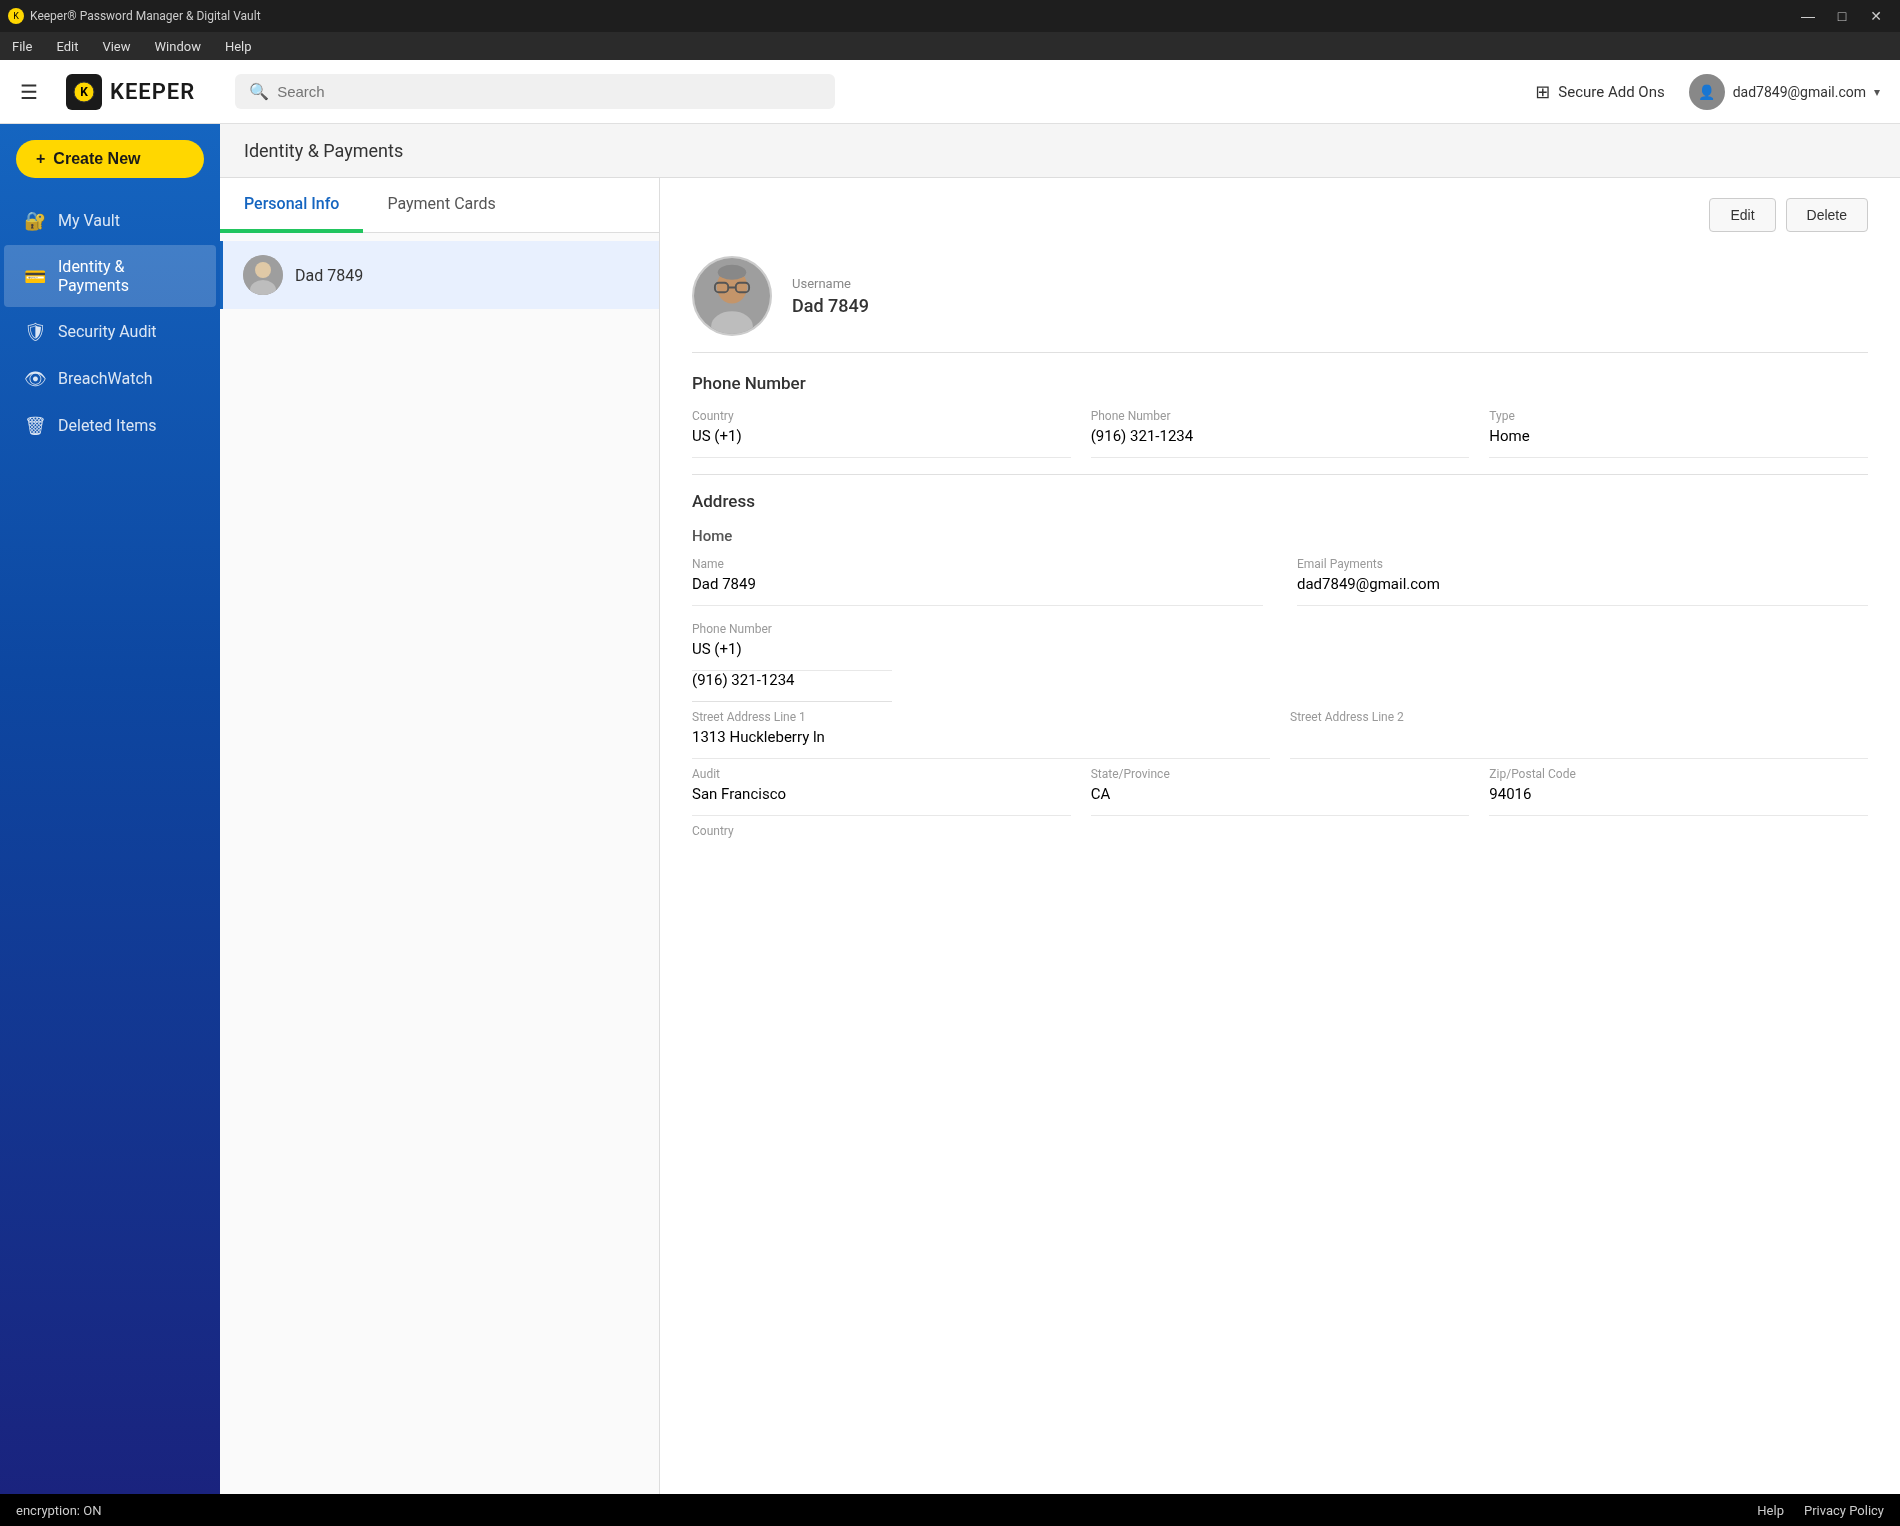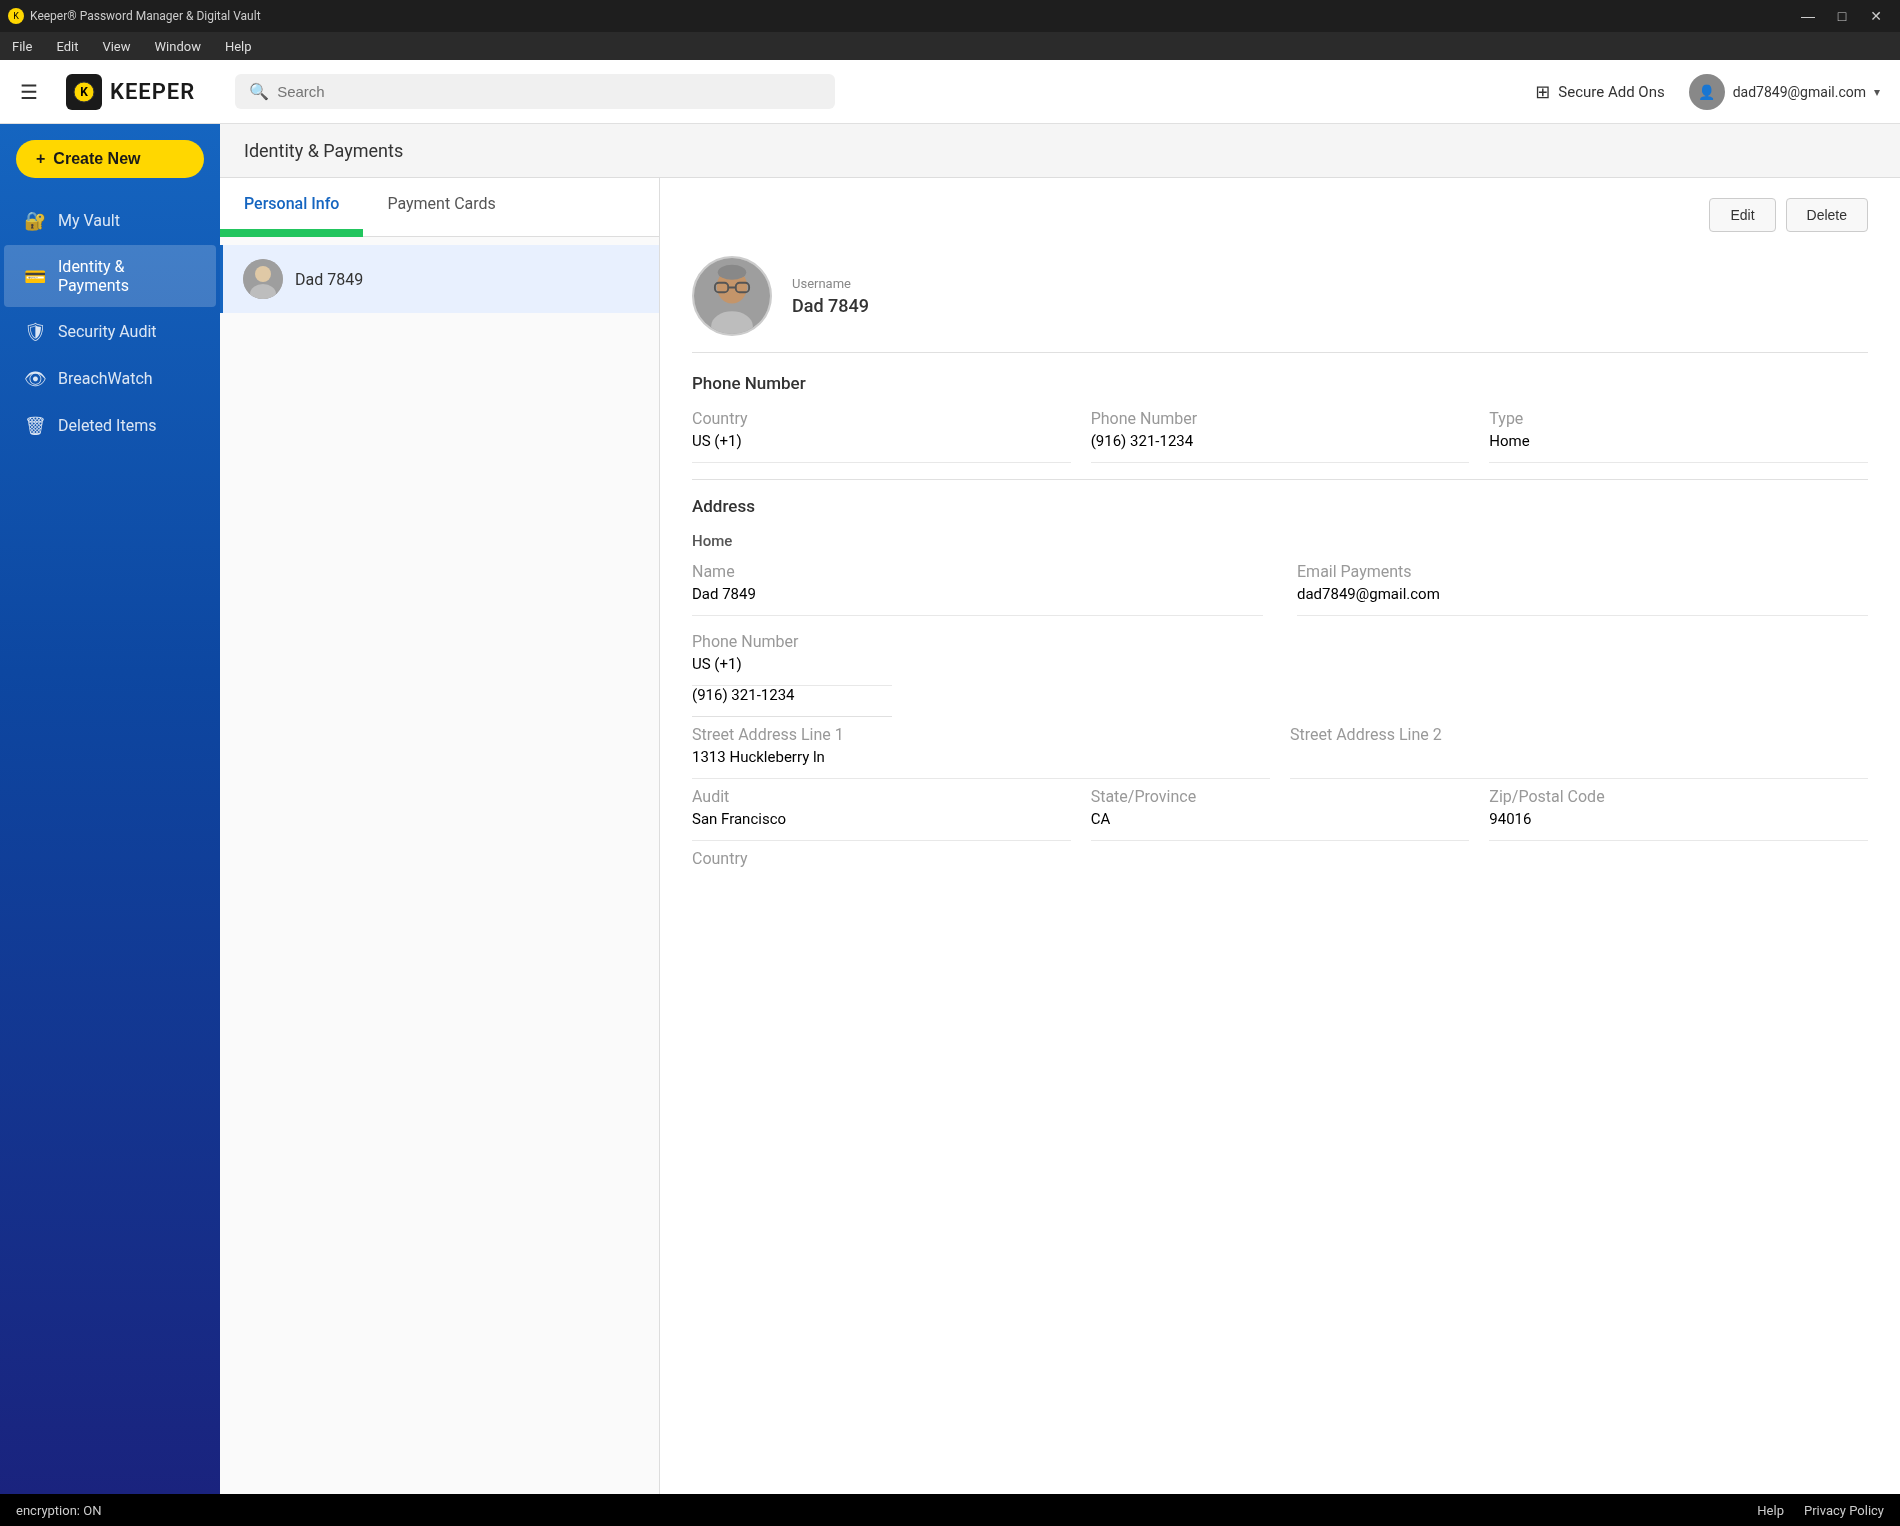--- a/index.html
+++ b/index.html
@@ -172,21 +172,21 @@
     .tab {
       padding: 16px 24px;
       font-size: 16px;
       color: #555;
       cursor: pointer;
       border-bottom: 3px solid transparent;
       margin-bottom: -1px;
     }
     .tab.active {
       color: #1565c0;
-      border-bottom: 8px solid #22c55e;
+      border-bottom: 4px solid #22c55e;
       font-weight: 500;
     }
 
     .identity-list { padding: 8px 0; }
     .identity-item {
       display: flex;
       align-items: center;
       gap: 12px;
       padding: 14px 20px;
       cursor: pointer;
@@ -241,21 +241,21 @@
     .profile-label { font-size: 13px; color: #888; }
     .profile-username { font-size: 18px; color: #333; font-weight: 500; }
 
     .section-title { font-size: 17px; color: #333; margin-bottom: 16px; font-weight: 500; }
     .divider { border: none; border-top: 1px solid #e0e0e0; margin: 16px 0; }
 
     .field-grid { display: grid; grid-template-columns: 1fr 1fr 1fr; gap: 16px 20px; margin-bottom: 8px; }
     .field-grid-2 { display: grid; grid-template-columns: 1fr 1fr; gap: 16px 20px; margin-bottom: 8px; }
     .field-group { display: flex; flex-direction: column; gap: 4px; padding-bottom: 12px; border-bottom: 1px solid #e8e8e8; }
     .field-group.no-border { border-bottom: none; }
-    .field-label { font-size: 16px; color: #999; }
+    .field-label { font-size: 12px; color: #999; }
     .field-value { font-size: 15px; color: #000000; }
 
     .address-label { font-size: 15px; color: #555; margin-bottom: 12px; font-weight: 500; }
 
     
     .status-bar {
       background: #000000;
       height: 32px;
       display: flex;
       align-items: center;

